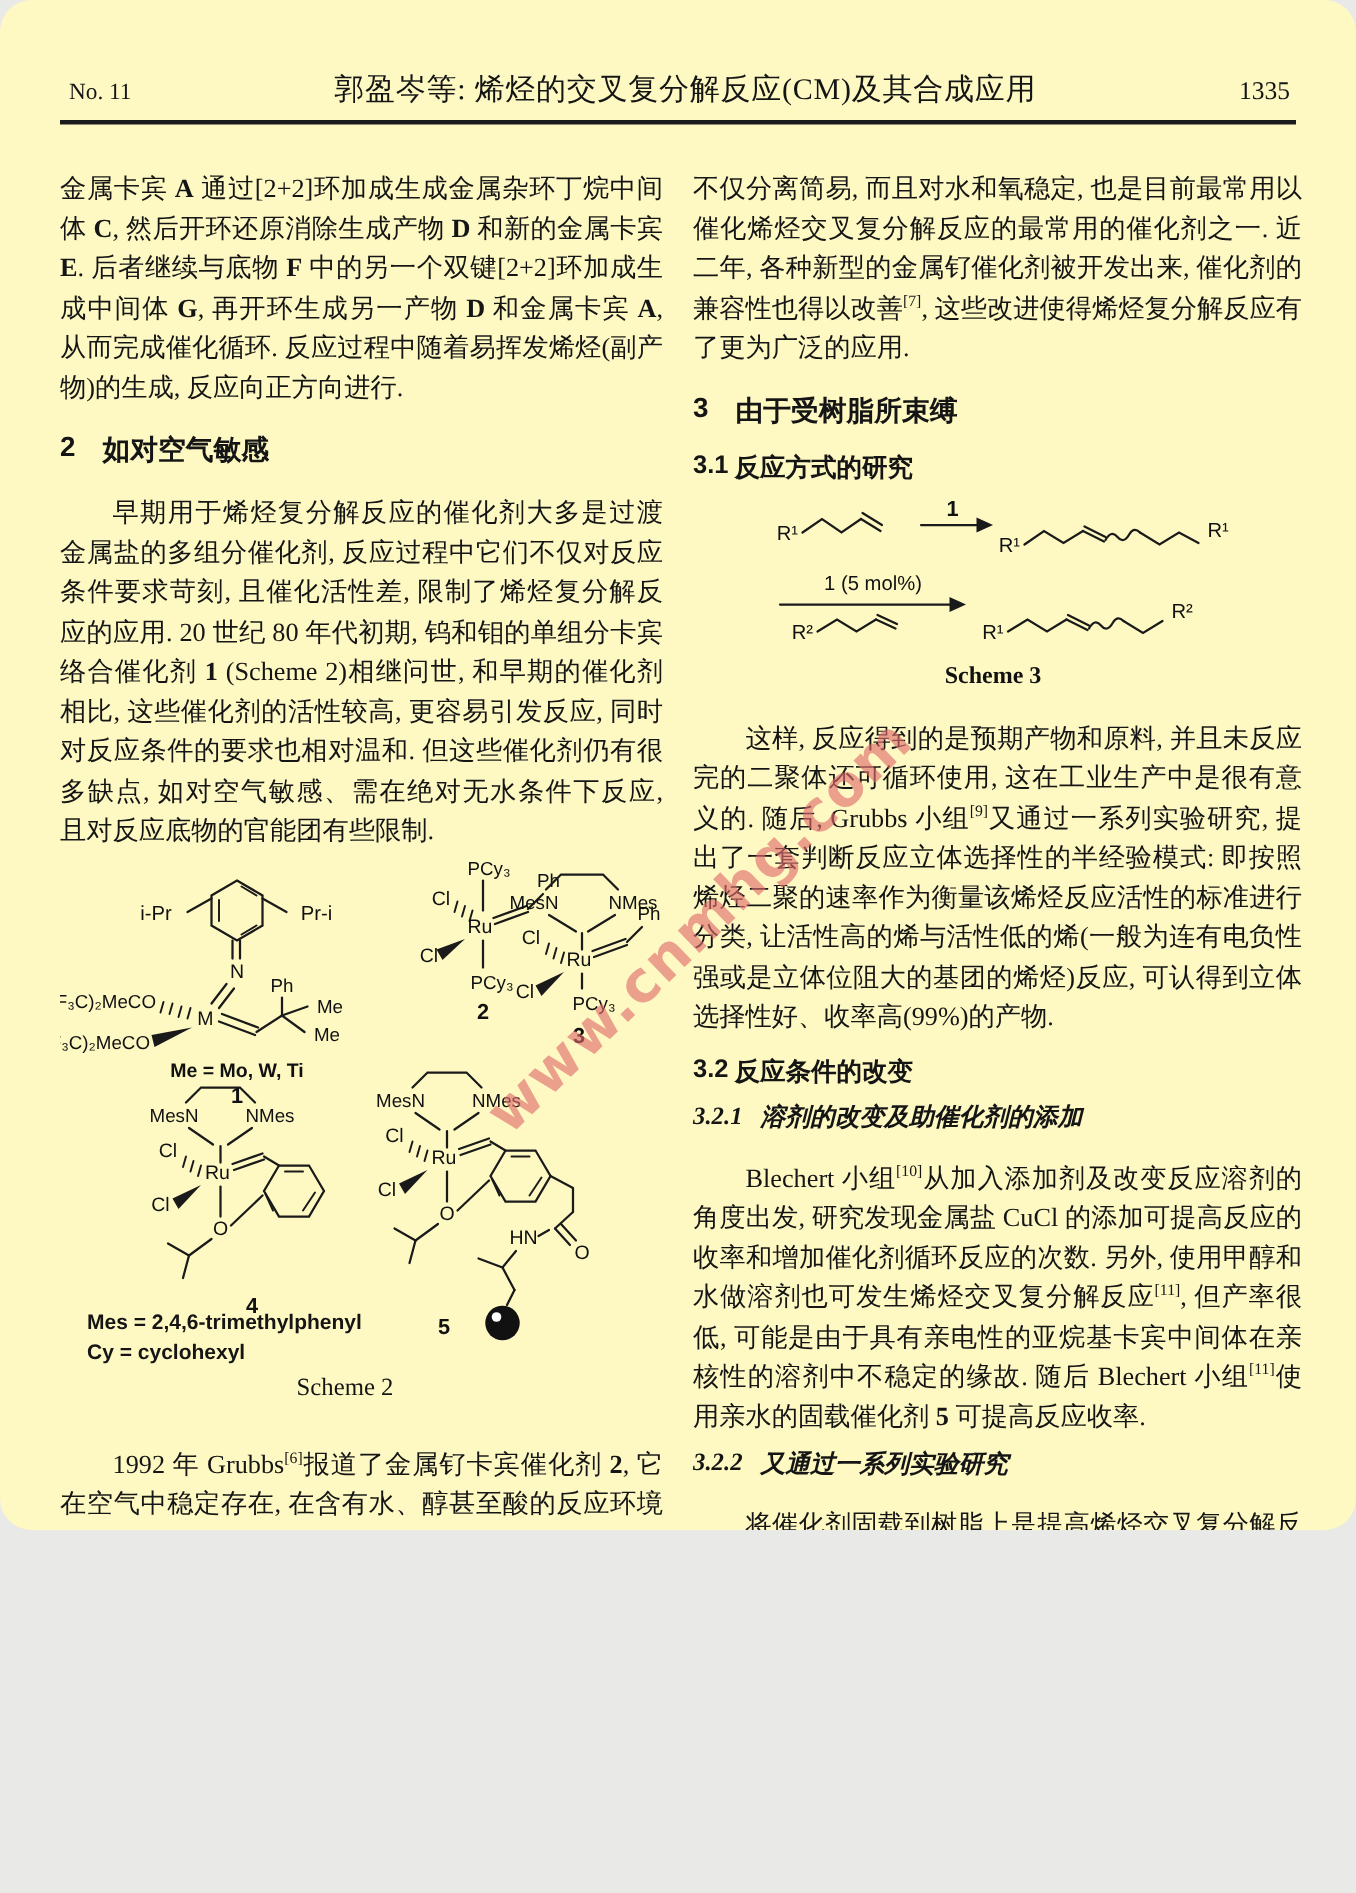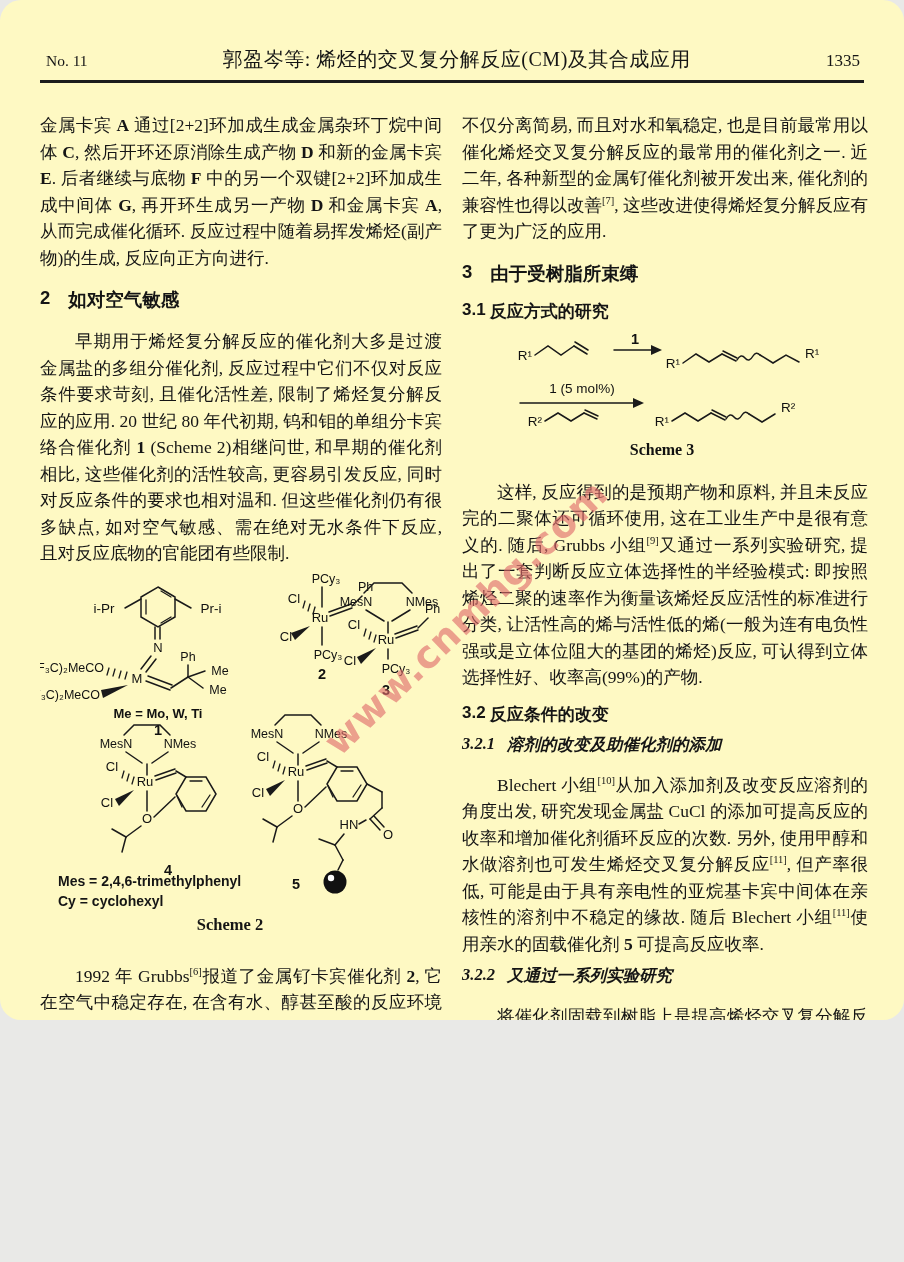--- a/index.html
+++ b/index.html
@@ -29,21 +29,21 @@
   svg .bond{stroke:#1a1a1a;stroke-width:1.5;fill:none;stroke-linecap:round;}
   svg .thin{stroke:#1a1a1a;stroke-width:1.3;fill:none;stroke-linecap:round;}
   svg .wedge{fill:#1a1a1a;stroke:none;}
   svg text{font-family:"Liberation Sans","DejaVu Sans",sans-serif;font-size:12.5px;fill:#111;}
   svg text.atom{font-size:13px;}
   svg text.num{font-weight:bold;font-size:14.5px;}
   svg text.note{font-weight:600;font-size:13px;}
   svg text.cap{font-family:"Liberation Serif","DejaVu Serif",serif;font-weight:bold;font-size:16px;}
   svg text.rlabel{font-size:13.5px;}
   .legend{position:absolute;left:18px;top:300px;font-family:"Liberation Sans","DejaVu Sans",sans-serif;font-weight:700;font-size:14px;line-height:20px;}
-  .s2caption{position:absolute;left:0;width:380px;top:344px;text-align:center;font-weight:bold;font-size:16.5px;font-family:"Liberation Serif","DejaVu Serif",serif;}
+  .s2caption{position:absolute;left:0;width:380px;top:344px;text-align:center;font-weight:normal;font-size:16.5px;font-family:"Liberation Serif","DejaVu Serif",serif;}
   
   .watermark{position:absolute;left:282px;top:606px;width:346px;text-align:center;
     font-family:"DejaVu Sans",sans-serif;font-weight:bold;font-size:38px;letter-spacing:1px;
     transform:rotate(-44deg);opacity:.62;pointer-events:none;}
 </style>
 </head>
 <body>
 
 <div class="page">
 

